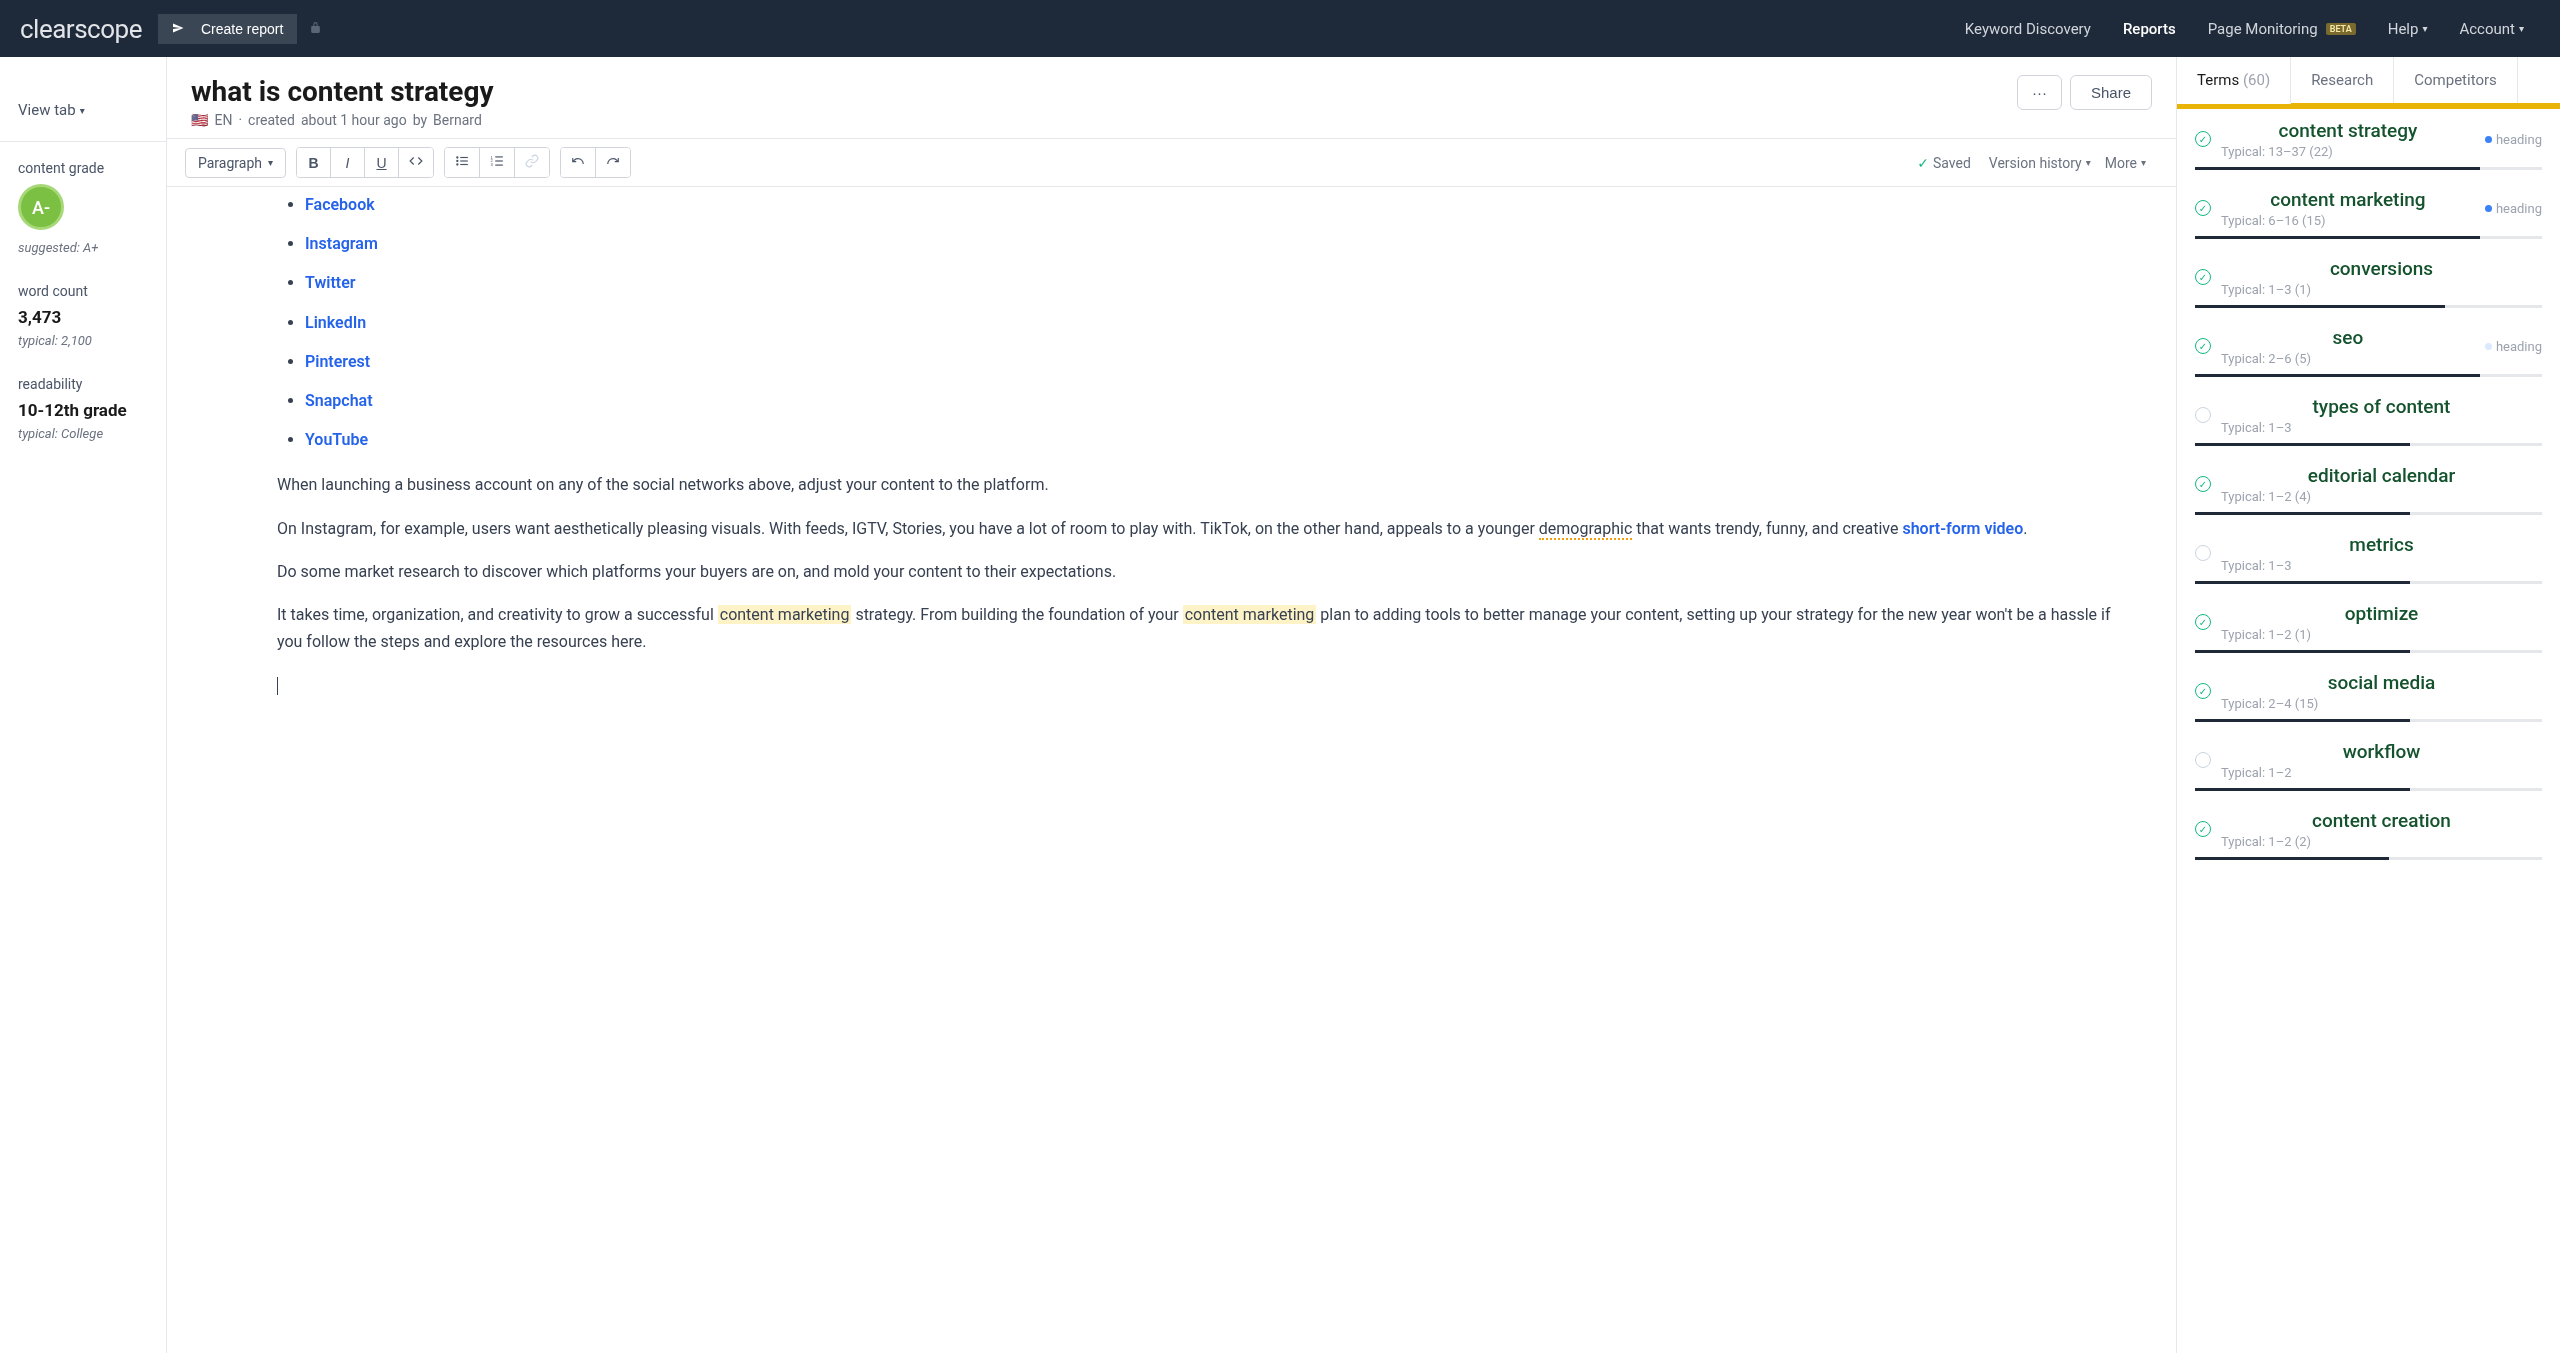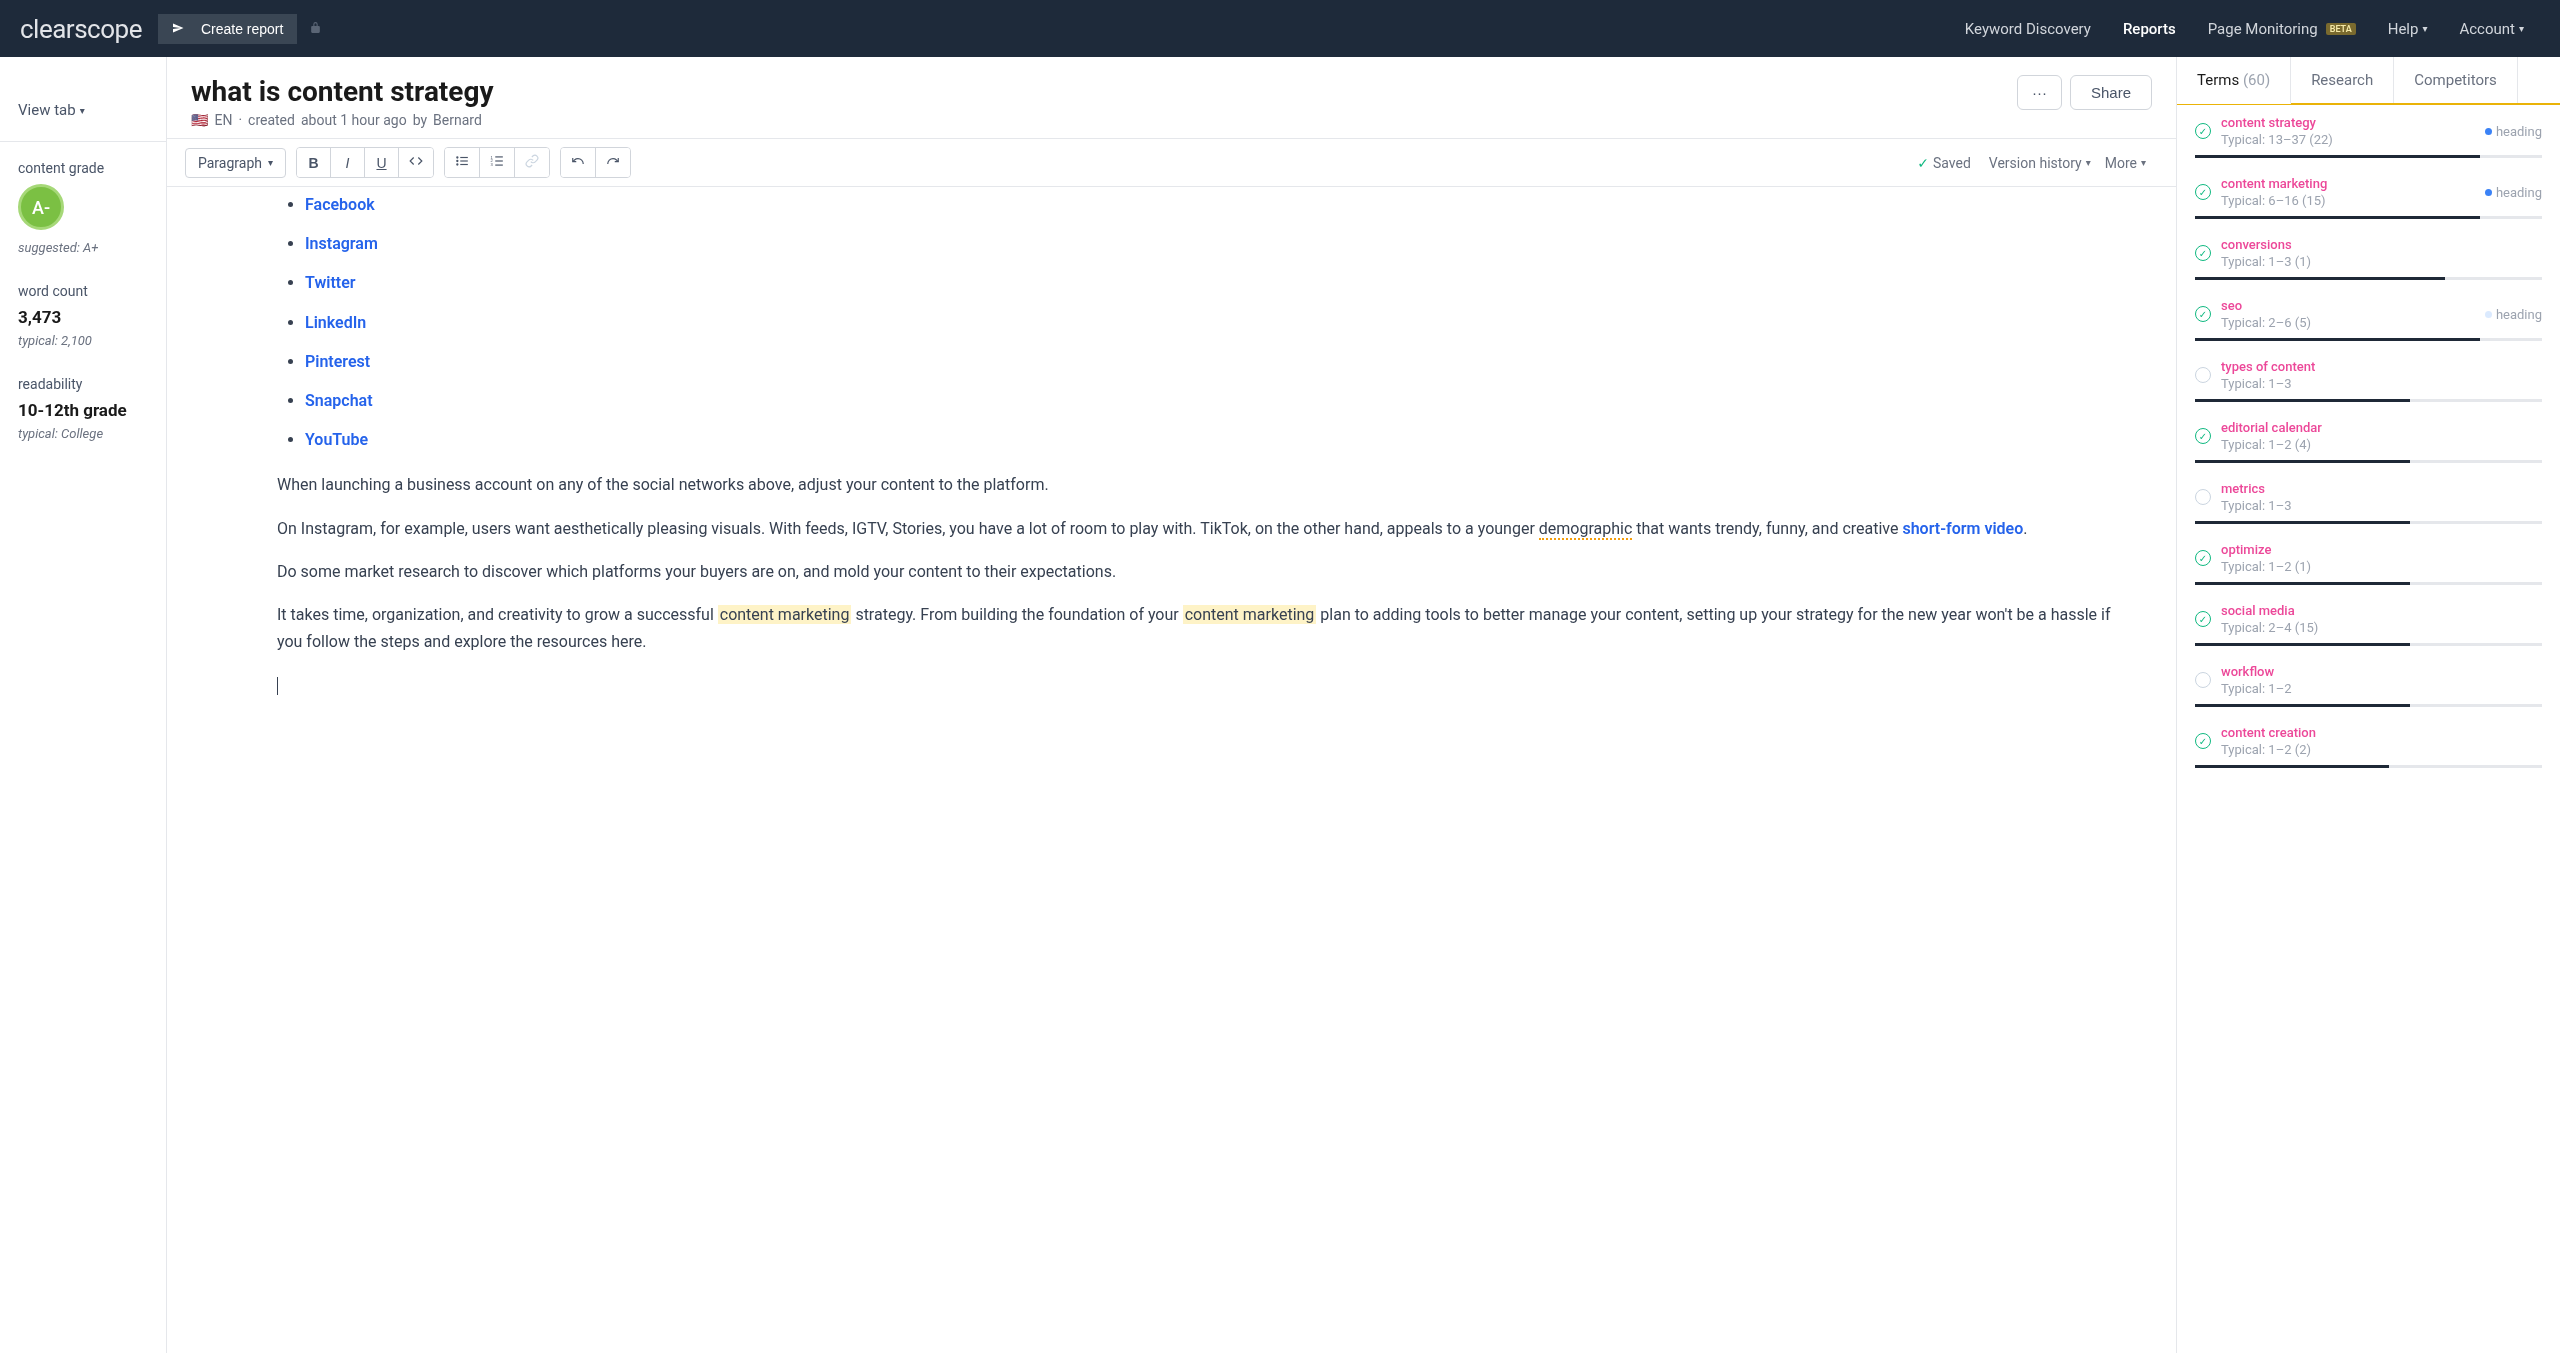--- a/index.html
+++ b/index.html
@@ -266,21 +266,21 @@
     
     
     .right-panel {
       width: 383px;
       display: flex;
       flex-direction: column;
       background: #fff;
     }
     .tabs {
       display: flex;
-      border-bottom: 2px solid #eab308;
+      border-bottom: 6px solid #eab308;
     }
     .tab {
       padding: 14px 20px;
       font-size: 15px;
       color: #6b7280;
       cursor: pointer;
       border-right: 1px solid #e5e7eb;
     }
     .tab.active {
       background: #fff;
@@ -364,23 +364,24 @@
       font-size: 10px;
     }
     .status-empty {
       width: 16px;
       height: 16px;
       border-radius: 50%;
       border: 1.5px solid #cbd5e0;
     }
     .term-content { flex: 1; }
     .term-name {
-      font-size: 13px;
-      color: #ec4899;
+      font-size: 19px;
+      color: #14532d;
       font-weight: 500;
+      text-align: center;
     }
     .term-typical {
       font-size: 13px;
       color: #9ca3af;
       margin-top: 2px;
     }
     .term-badge {
       font-size: 13px;
       color: #9ca3af;
       display: flex;

